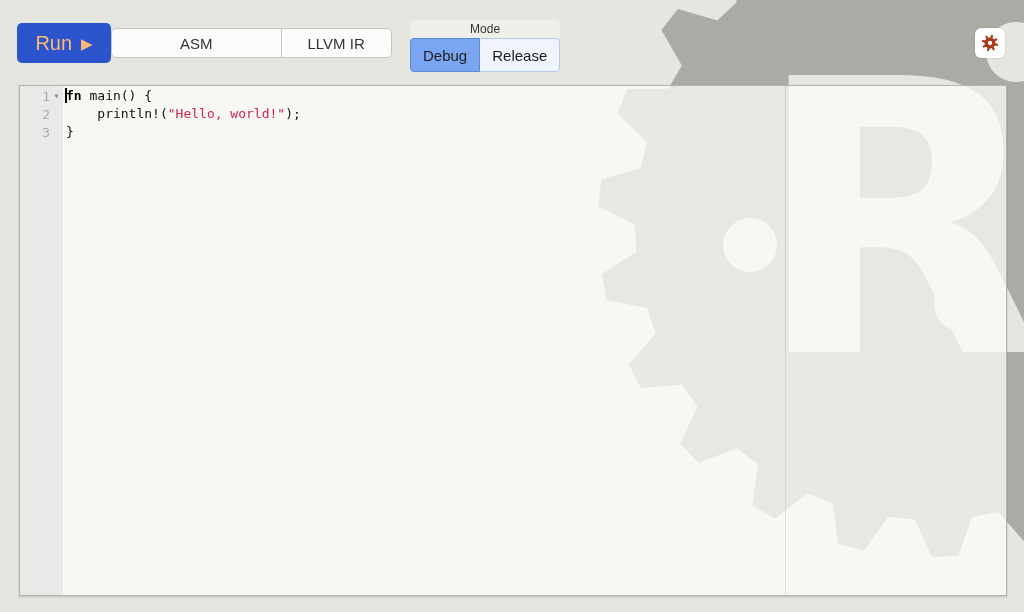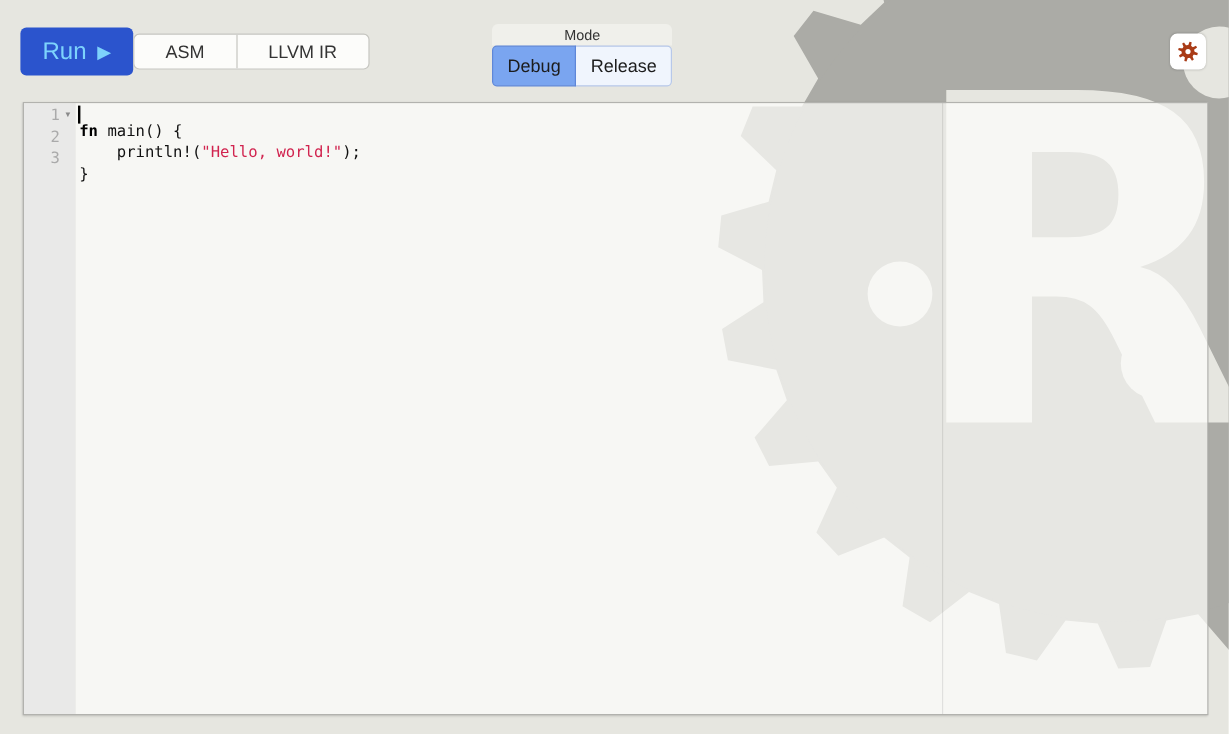--- a/index.html
+++ b/index.html
@@ -10,36 +10,36 @@
   }
   
   #watermark{position:absolute;left:0;top:0;z-index:0}
   #watermark .gear-fill{fill:var(--logo-gray,#ababa6)}
   #watermark .cutout{fill:var(--page-bg,#e6e6e0)}
   #watermark text{font-family:"DejaVu Sans",sans-serif;font-weight:bold}
   
   .toolbar{position:absolute;left:0;top:0;width:1024px;height:70px;z-index:2}
   .run-btn{
     position:absolute;left:17px;top:23px;width:94px;height:40px;
-    background:var(--run-blue,#2b54cd);color:#7dd3fc;border:none;border-radius:5px;
+    background:var(--run-blue,#2b54cd);color:#fdba74;border:none;border-radius:5px;
     font-family:inherit;font-size:20px;display:flex;align-items:center;
     justify-content:center;gap:9px;cursor:pointer;
   }
   .run-btn .play{font-size:15px;line-height:1;margin-top:1px}
   .btn-group{
     position:absolute;top:28px;height:30px;display:flex;
     background:var(--button-bg,#fcfcfa);border:1px solid var(--button-border,#c6c6c1);
     border-radius:5px;overflow:hidden;box-sizing:border-box;
   }
   #output-group{left:111px}
   #share-group{left:258px}
   .tool-btn{
     font-family:inherit;font-size:15px;color:#333;background:transparent;
     border:none;border-left:1px solid var(--button-border,#c6c6c1);
-    padding:0 26px;cursor:pointer;white-space:nowrap;
+    padding:0 26px;cursor:pointer;white-space:nowrap;margin-left:42px;
   }
   .tool-btn:first-child{border-left:none}
   .toggle-group{position:absolute;top:20px}
   #mode-group{left:410px}
   #channel-group{left:570px}
   .legend{
     height:18px;background:var(--legend-bg,#f0f0eb);border-radius:5px 5px 0 0;
     font-size:12px;color:#333;display:flex;align-items:center;justify-content:center;
   }
   .toggle-row{display:flex;height:34px}
@@ -71,21 +71,21 @@
   }
   .gutter{
     width:43px;flex:0 0 43px;background:var(--gutter-bg,#e9e9e8);
     font-family:"DejaVu Sans Mono",monospace;font-size:13px;
     color:var(--gutter-text,#aaaaaa);padding-top:1px;box-sizing:border-box;
   }
   .gutter-cell{height:18px;display:flex;align-items:center;justify-content:flex-end}
   .gutter-cell .fold{width:13px;font-size:10px;color:#8a8a8a;text-align:center;line-height:1}
   .code{
     flex:1;position:relative;background:rgba(253,253,251,.72);
-    padding-top:15px;font-family:"DejaVu Sans Mono",monospace;font-size:13px;color:#111;
+    padding-top:1px;font-family:"DejaVu Sans Mono",monospace;font-size:13px;color:#111;
   }
   .print-margin{position:absolute;left:722px;top:0;bottom:0;width:1px;background:rgba(0,0,0,.09)}
   .code-line{margin:0;height:18px;line-height:18px;padding-left:3px;white-space:pre;font-family:inherit}
   .token-keyword{font-weight:bold;color:#000}
   .token-plain{color:#111}
   .token-string{color:var(--string-color,#d1244f)}
   .cursor{position:absolute;left:2px;top:2px;width:2px;height:15px;background:#000}
 </style>
 </head>
 <body>

